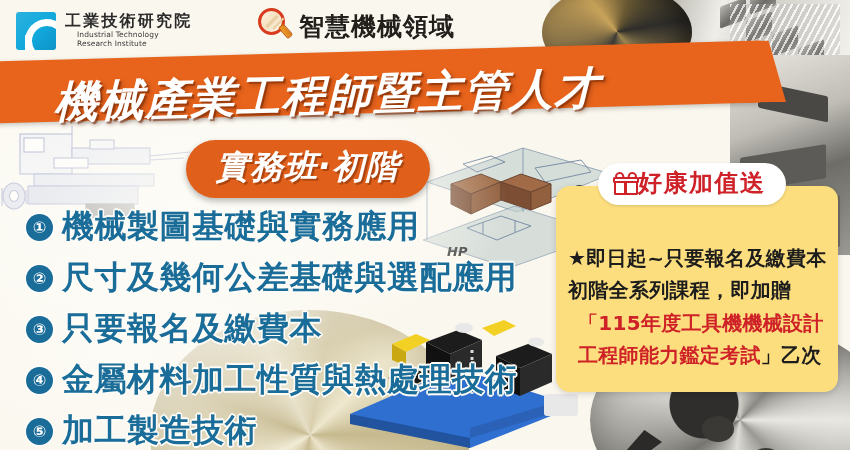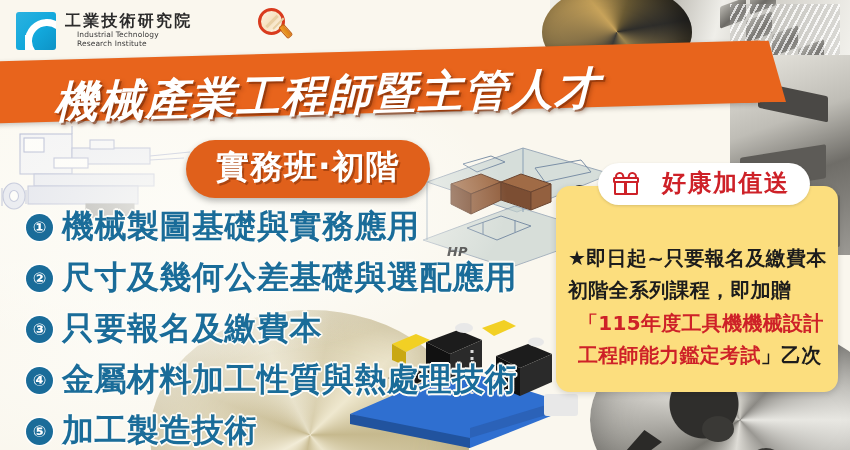--- a/index.html
+++ b/index.html
@@ -188,21 +188,21 @@
 
   
   #subtitle-pill {
     position:absolute; left:186px; top:140px;
     padding:5px 30px 8px;
     background:#E0601B;
     border-radius:30px;
     box-shadow: 0 3px 6px rgba(0,0,0,.28);
   }
   #subtitle-pill span {
-    font-size:33px; font-weight:bold; color:#ffffff;
+    font-size:33px; font-weight:bold; font-style:italic; color:#ffffff;
     letter-spacing:1px; white-space:nowrap;
     text-shadow: 2px 2px 0 rgba(120,42,6,.5);
     margin-top: 31px;
   }
 
   
   #course-list {
     position:absolute; left:26px; top:205px;
     display:flex; flex-direction:column; gap:7px;
   }
@@ -228,21 +228,21 @@
   
   #promo-card {
     position:absolute; left:556px; top:186px;
     width:282px; height:206px;
     background:#FCDE7E;
     border-radius:14px;
     box-shadow: 0 2px 6px rgba(0,0,0,.15);
   }
   #promo-header {
     position:absolute; left:598px; top:163px;
-    display:flex; align-items:center; gap:24px;
+    display:flex; align-items:center; gap:0;
     background:#FFFFFF;
     border-radius:22px;
     padding:4px 20px 6px 16px;
     box-shadow: 0 1px 3px rgba(0,0,0,.14);
   }
   #gift-icon { width:24px; height:23px; position:relative; flex:none; }
   #gift-icon .box {
     position:absolute; left:0; bottom:0; width:24px; height:15px;
     border:2.6px solid #CE2128; border-radius:1.5px; background:transparent;
   }
@@ -386,20 +386,21 @@
         <div>Research Institute</div>
       </div>
     </div>
   </div>
 
   <div id="domain-tag">
     <div id="magnifier">
       <div class="lens"></div>
       <div class="handle"></div>
     </div>
+    <div id="domain-text">智慧機械領域</div>
   </div>
 
   <div id="title-banner"></div>
   <div id="title-text">
     <span>機械產業工程師暨主管人才</span>
   </div>
 
   <div id="subtitle-pill">
     <span>實務班·初階</span>
   </div>

